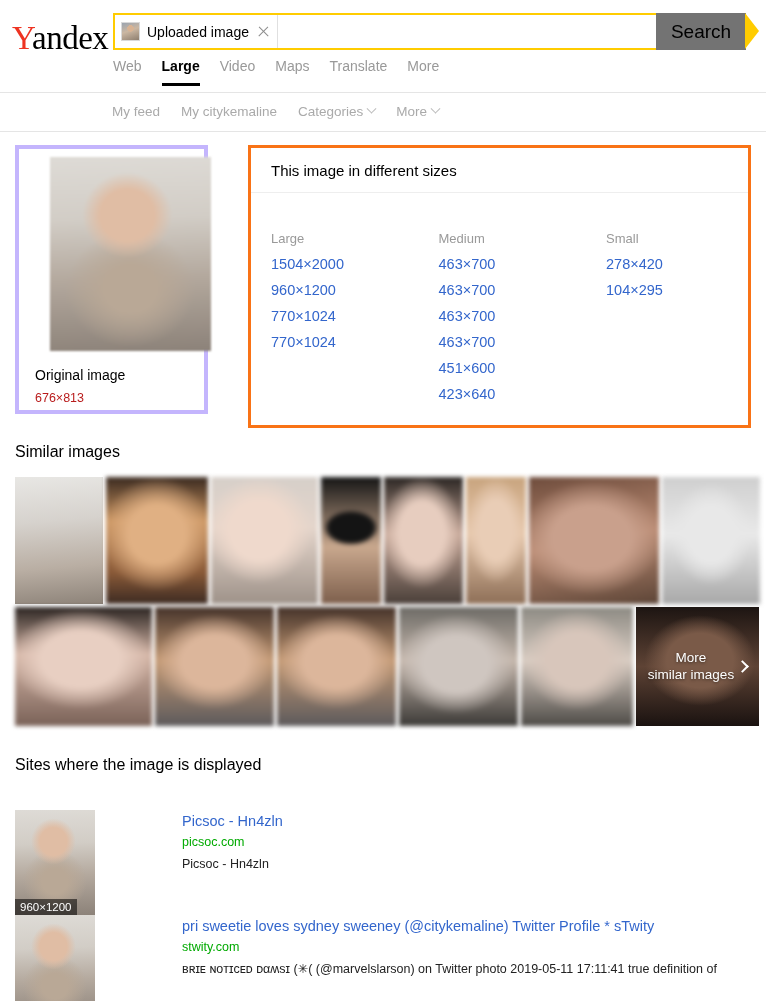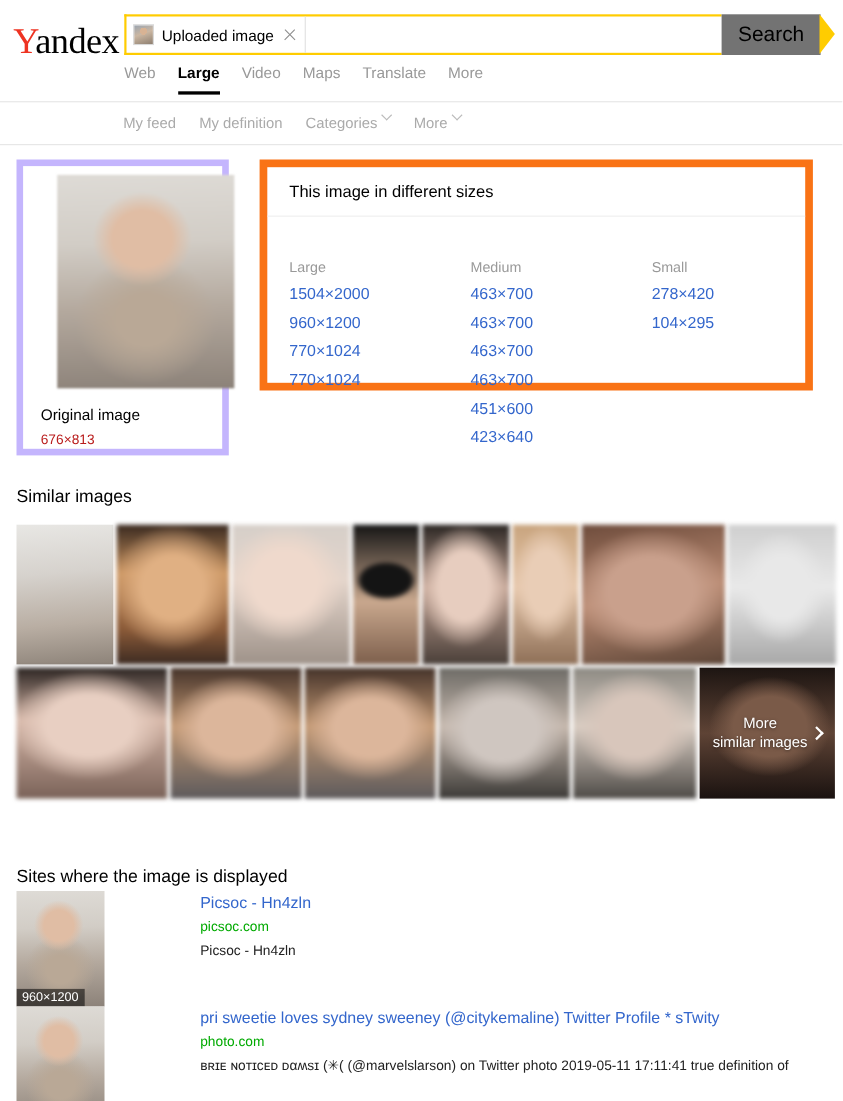--- a/index.html
+++ b/index.html
@@ -148,41 +148,42 @@
     left: 112px; top: 10px;
     display: flex;
     gap: 21px;
     font-size: 13.5px;
   }
   .nav2-inner a {
     color: #aaa;
     text-decoration: none;
     cursor: pointer;
     display: flex;
+    align-items: center;
     gap: 5px;
   }
   .caret {
     display: inline-block;
     width: 7px; height: 7px;
     border-right: 1.3px solid #bbb;
     border-bottom: 1.3px solid #bbb;
     transform: rotate(45deg) translate(-2px,-2px);
   }
 
   
   .panels {
     position: absolute;
     left: 0; top: 132px;
     width: 766px;
   }
   .orig-card {
     position: absolute;
     left: 15px; top: 13px;
     width: 193px; height: 269px;
-    border: 6px solid #c4b5fd;
+    border: 4px solid #c4b5fd;
     background: #fff;
   }
   .orig-img {
     position: absolute;
     left: 31px; top: 8px;
     width: 161px; height: 194px;
     background:
       radial-gradient(ellipse 44% 30% at 50% 25%, #d9b79b 0 60%, rgba(217,183,155,0) 100%),
       radial-gradient(ellipse 60% 45% at 50% 72%, #cfa98e 0 45%, rgba(207,169,142,0) 100%),
       linear-gradient(180deg, #e3e2de 0%, #ddd8d2 30%, #cfc6bd 60%, #c8bdb2 100%);
@@ -196,23 +197,23 @@
   }
   .orig-dims {
     position: absolute;
     left: 16px; top: 242px;
     font-size: 12.5px;
     color: #b91c1c;
   }
 
   .sizes-card {
     position: absolute;
-    left: 236px; top: 13px;
-    width: 503px; height: 210px;
-    border: 7px solid #f97316;
+    left: 248px; top: 13px;
+    width: 503px; height: 283px;
+    border: 3px solid #f97316;
     background: #fff;
   }
   .sizes-head {
     height: 45px;
     border-bottom: 1px solid #eee;
     display: flex;
     align-items: center;
     padding-left: 20px;
     font-size: 15px;
     color: #000;
@@ -239,21 +240,21 @@
   }
 
   
   .sec-title {
     position: absolute;
     left: 15px;
     font-size: 16px;
     color: #000;
   }
   #similar-title { top: 443px; }
-  #sites-title   { top: 789px; }
+  #sites-title   { top: 756px; }
 
   .grid {
     position: absolute;
     left: 15px; top: 477px;
     width: 737px;
   }
   .grid-row {
     display: flex;
     gap: 3px;
     margin-bottom: 3px;
@@ -406,21 +407,21 @@
     <a>More</a>
   </div>
 </div>
 
 <div class="nav2">
   <div class="nav2-inner">
     <a>
         <span>My feed</span>
       </a>
     <a>
-        <span>My definition</span>
+        <span>My citykemaline</span>
       </a>
     <a>
         <span>Categories</span>
         <span class="caret"></span>
       </a>
     <a>
         <span>More</span>
         <span class="caret"></span>
       </a>
   </div>
@@ -500,16 +501,16 @@
     <a class="site-title">Picsoc - Hn4zln</a>
     <span class="site-url">picsoc.com</span>
     <div class="site-desc">Picsoc - Hn4zln</div>
   </div>
 </div>
 
 <div class="site-row" id="site-row-1">
   <div class="site-thumb portrait"></div>
   <div class="site-body">
     <a class="site-title">pri sweetie loves sydney sweeney (@citykemaline) Twitter Profile * sTwity</a>
-    <span class="site-url">photo.com</span>
+    <span class="site-url">stwity.com</span>
     <div class="site-desc">ʙʀɪᴇ ɴᴏᴛɪᴄᴇᴅ ᴅαʍsɪ (✳( (@marvelslarson) on Twitter photo 2019-05-11 17:11:41 true definition of</div>
   </div>
 </div>
 
 </body></html>

